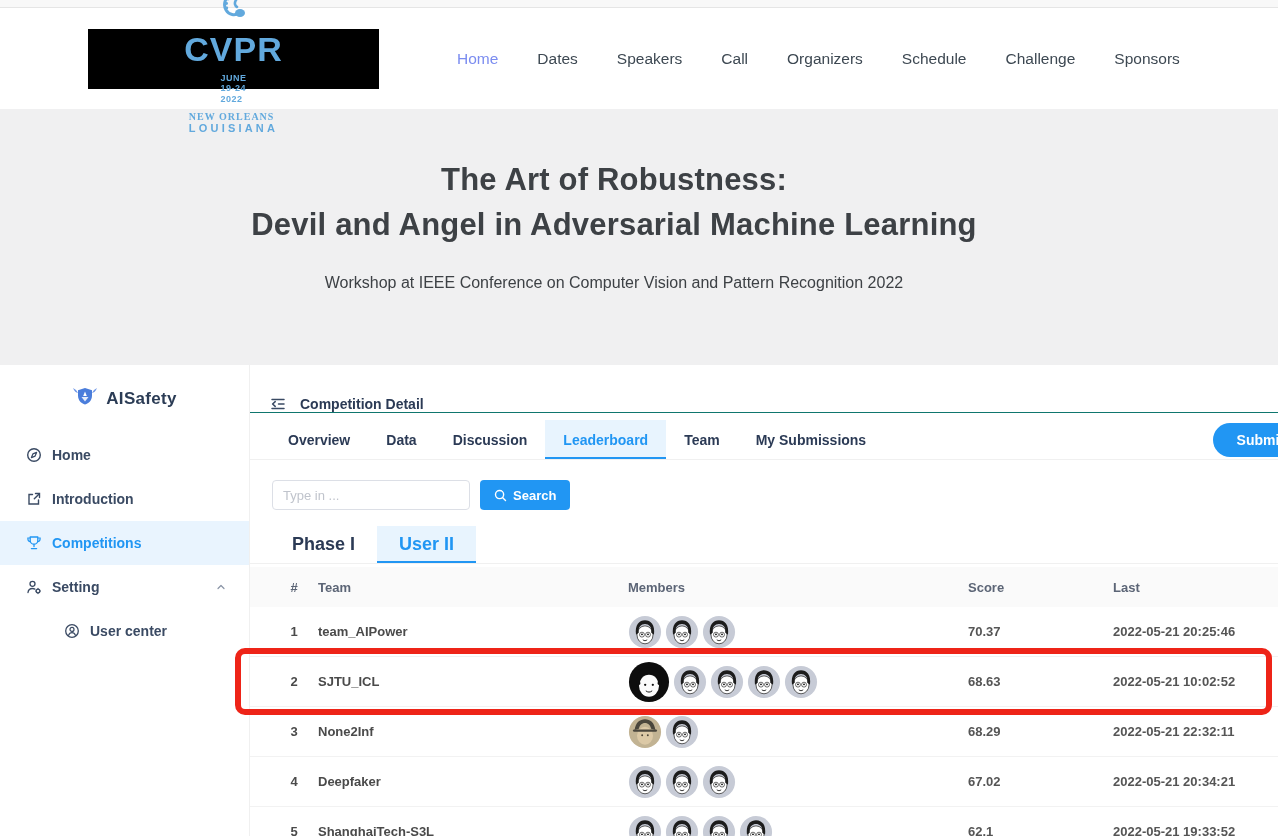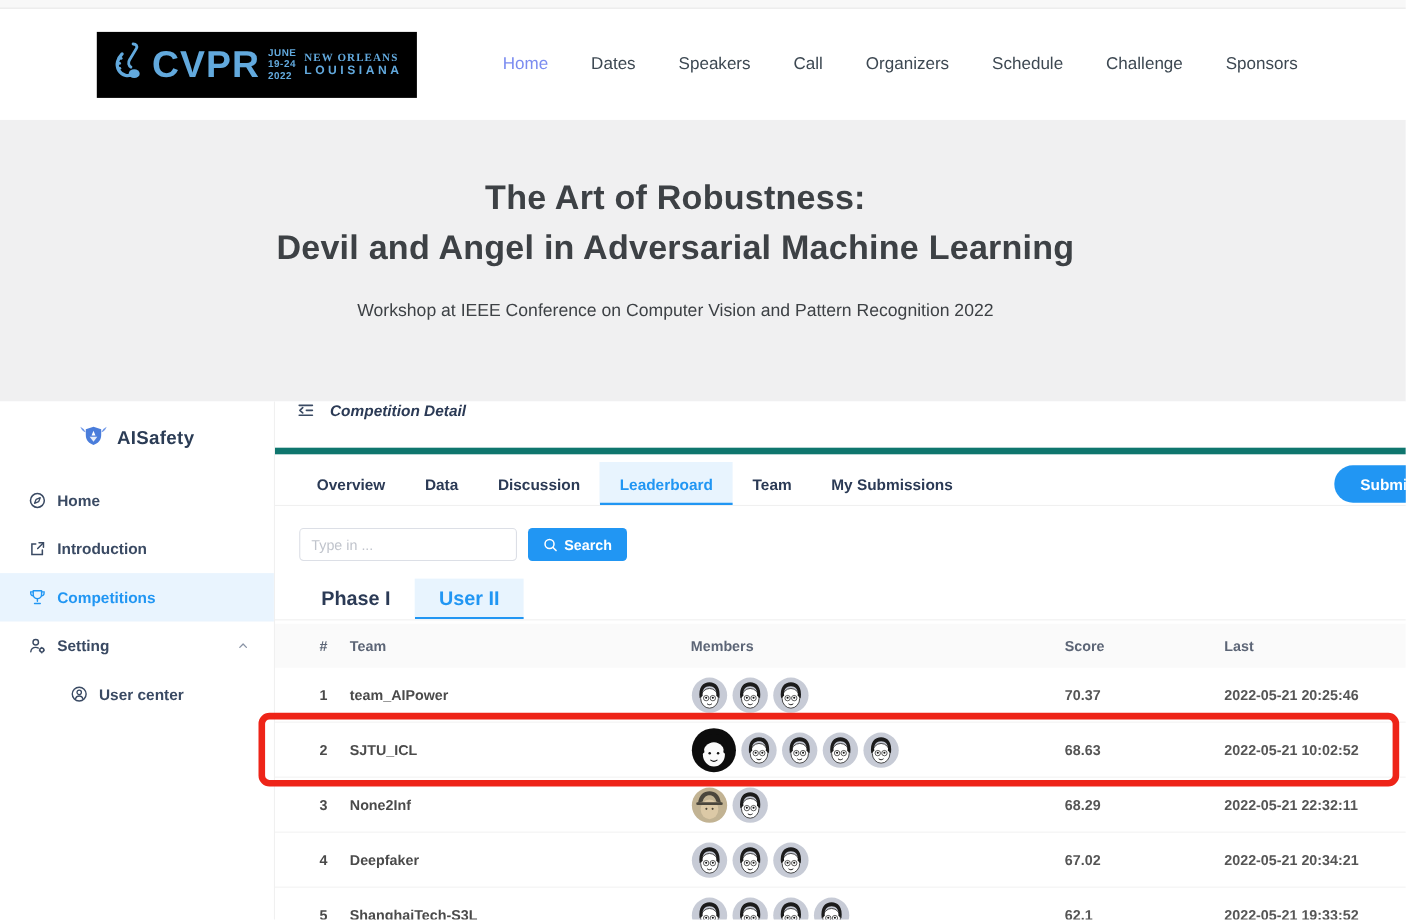--- a/index.html
+++ b/index.html
@@ -5,21 +5,21 @@
   * { margin:0; padding:0; box-sizing:border-box; }
   html,body { width:1278px; height:836px; overflow:hidden; background:#fff;
               font-family:"Liberation Sans", sans-serif; }
 
   
   .top-strip { height:8px; background:#f8f8f8; border-bottom:1px solid #e5e5e5; }
 
   
   .site-header { height:101px; background:#fff; display:flex; align-items:center; padding-left:88px; }
   .logo-box { width:291px; height:60px; background:#000; display:flex; align-items:center;
-              justify-content:center; gap:7px; flex-shrink:0; }
+              justify-content:center; gap:7px; flex-shrink:0;flex-direction:column; }
   .logo-sax { flex-shrink:0; }
   .logo-cvpr { color:#62a9dd; font-size:34px; font-weight:bold; letter-spacing:1px; line-height:1; }
   .logo-dates { display:flex; flex-direction:column; color:#62a9dd; font-size:9px; font-weight:bold;
                 line-height:1.15; letter-spacing:.5px; }
   .logo-city { display:flex; flex-direction:column; color:#62a9dd; line-height:1.1; }
   .logo-city .l1 { font-size:10px; font-weight:bold; letter-spacing:1px;font-family:Liberation Serif, serif; }
   .logo-city .l2 { font-size:11px; font-weight:bold; letter-spacing:3.2px; }
   .main-nav { display:flex; align-items:center; gap:39px; margin-left:78px; }
   .main-nav a { text-decoration:none; color:#3d4852; font-size:15.5px; font-weight:500; cursor:pointer; }
   .main-nav a.active { color:#7b8cf0; }
@@ -39,22 +39,22 @@
   .side-item { display:flex; align-items:center; gap:10px; height:44px; padding:0 22px 0 26px;
                font-size:14px; font-weight:600; color:#3a4a63; cursor:pointer; }
   .side-item .grow { flex:1; }
   .side-item.active { color:#2196f3; background:#e9f4fe; }
   .side-item.child { padding-left:64px; }
   .side-item svg { flex-shrink:0; }
 
   
   .content { flex:1; position:relative; background:#fff; min-width:0; }
 
-  .breadcrumb-row { height:48px; display:flex; align-items:flex-start; gap:14px; padding-left:20px;
-                    border-bottom:6px solid #0f766e; color:#3a4a63;font-style:italic; }
+  .breadcrumb-row { height:48px; display:flex; align-items:flex-end; gap:14px; padding-left:20px;
+                    border-bottom:1px solid #0f766e; color:#3a4a63; }
   .breadcrumb-title { font-size:14px; font-weight:bold; color:#2b3a55; }
 
   .tab-bar { position:relative; margin-top:7px; display:flex; align-items:stretch; height:40px;
              border-bottom:1px solid #f0f0f0; padding-left:20px; }
   .tab { display:flex; align-items:center; padding:0 18px; font-size:14px; font-weight:bold;
          color:#2b3a55; cursor:pointer; }
   .tab.active { color:#2196f3; background:#e8f4fe; box-shadow:inset 0 -2px 0 #2196f3; }
   .submit-btn { position:absolute; right:-30px; top:3px; height:34px; padding:0 24px; border:none;
                 border-radius:17px; background:#2196f3; color:#fff; font-size:14px; font-weight:bold;
                 cursor:pointer; font-family:"Liberation Sans", sans-serif; }

